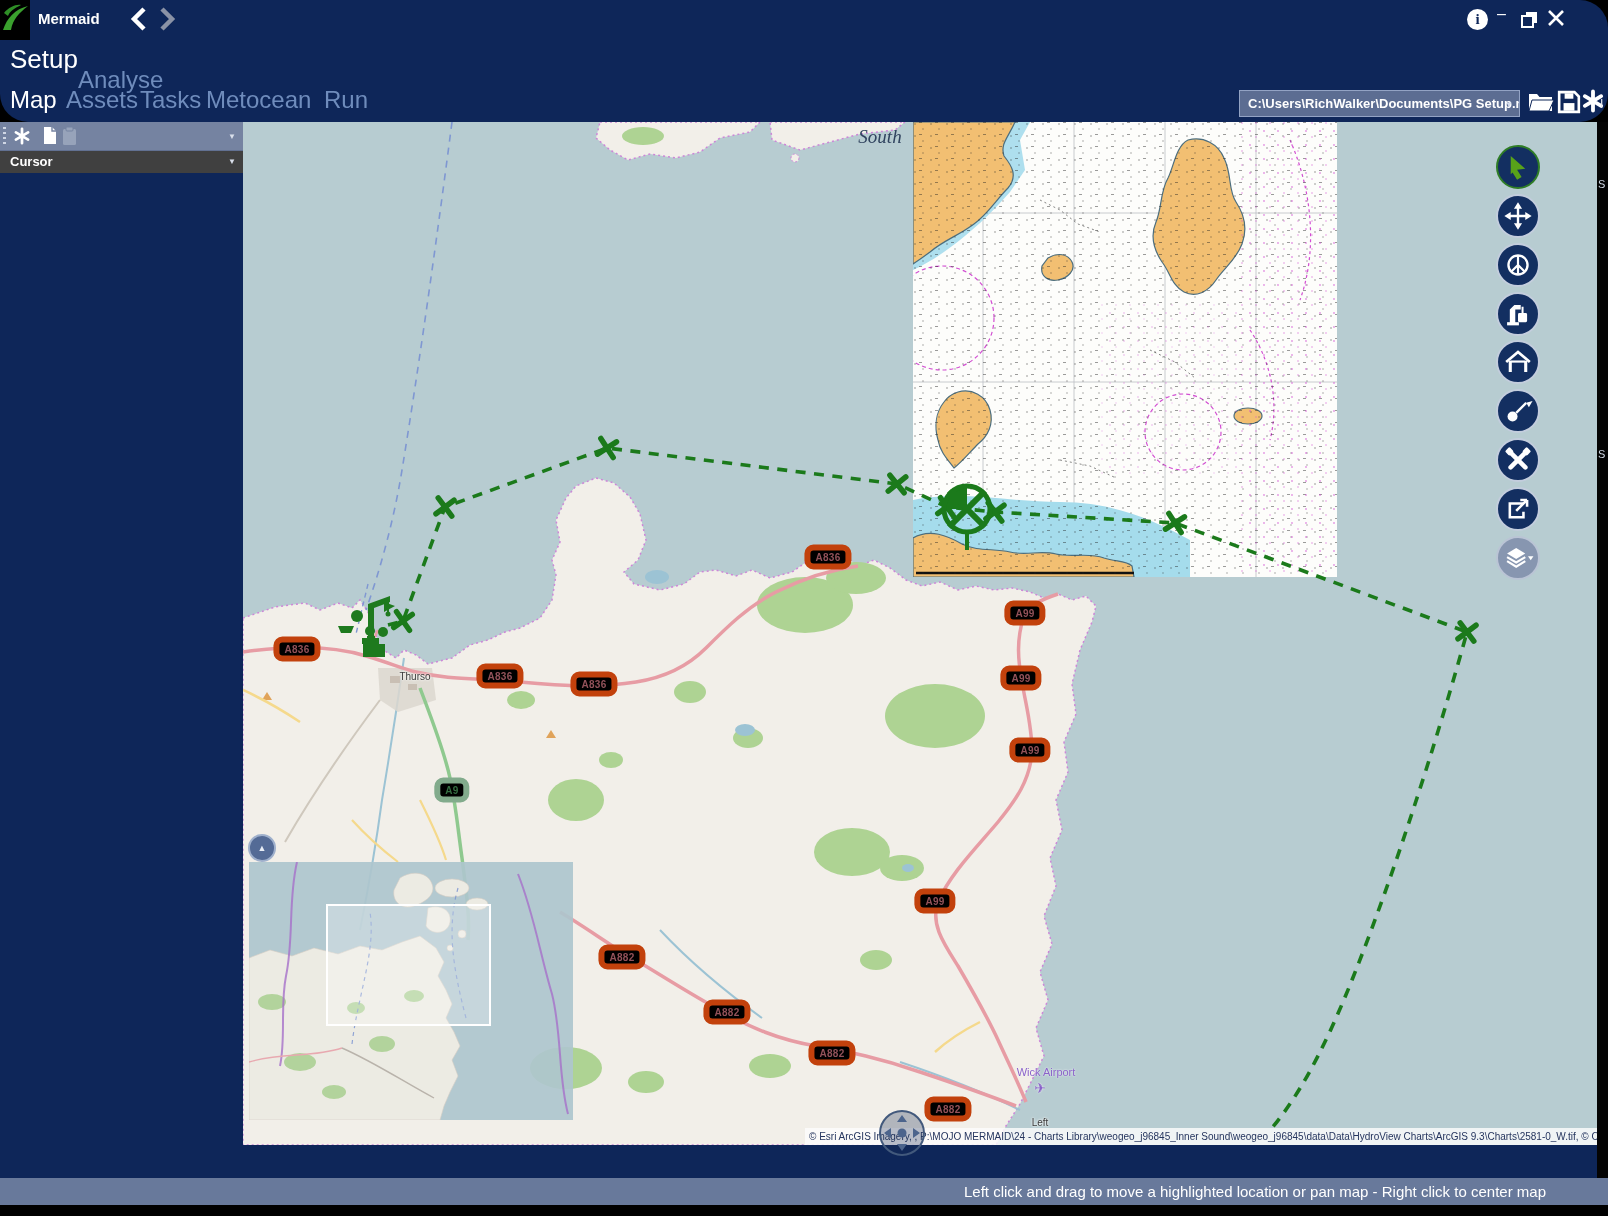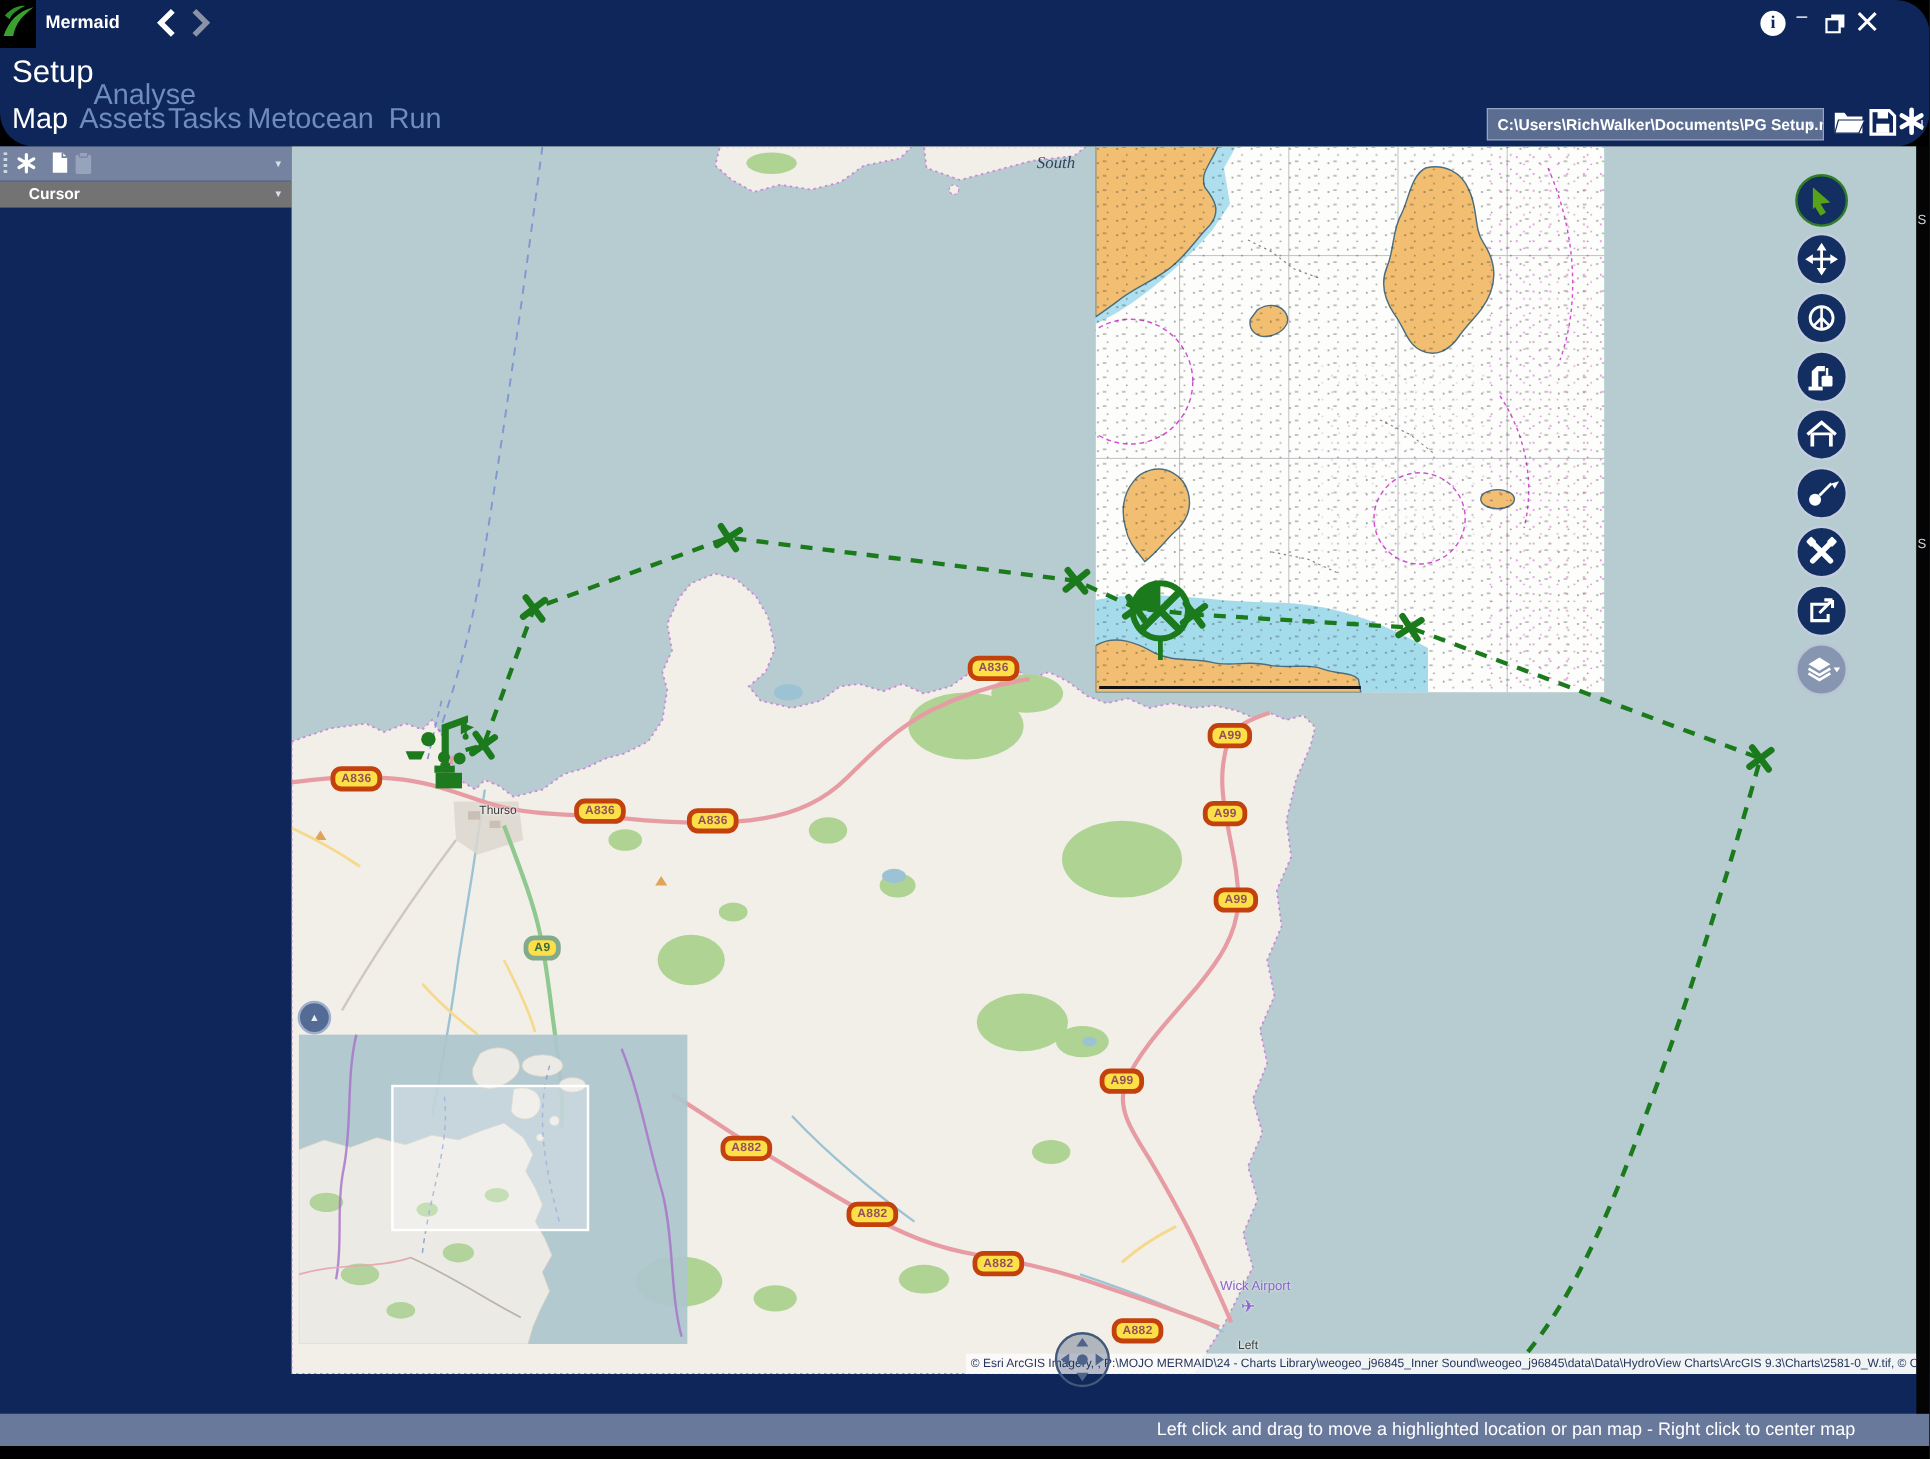--- a/index.html
+++ b/index.html
@@ -20,36 +20,36 @@
          box-sizing:border-box;color:#fff;font-size:13px;font-weight:bold;line-height:25px;
          padding:0 18px 0 8px;white-space:nowrap;overflow:hidden;}
   .combo-caret{left:1505px;top:100px;color:#d5dded;font-size:8px;}
   .hicon{top:90px;width:26px;height:24px;}
 
   
   .sidebar{left:0;top:122px;width:243px;height:1023px;background:#0e2659;}
   .tstrip{left:0;top:0;width:243px;height:28px;background:#7583a1;border-bottom:1px solid #627192;}
   .grip{left:3px;top:5px;width:3px;height:18px;
         background:repeating-linear-gradient(#cfd6e4 0 2px,transparent 2px 5px);}
-  .cursor-row{left:0;top:29px;width:243px;height:22px;background:#737373;color:#fff;
-              font-size:13px;font-weight:bold;line-height:22px;padding-left:24px;box-sizing:border-box;}
+  .cursor-row{left:0;top:29px;width:243px;height:22px;background:#404040;color:#fff;
+              font-size:13px;font-weight:bold;line-height:22px;padding-left:10px;box-sizing:border-box;}
   .mini-caret{color:#d9dfea;font-size:8px;}
 
   
   .map{left:243px;top:122px;width:1354px;height:1023px;background:#b7ccd1;overflow:hidden;}
   .shield{position:absolute;transform:translate(-50%,-50%);font-size:10px;font-weight:bold;
-          color:#93525a;background:#fde047;border:4px solid #c2410c;border-radius:9px;
+          color:#93525a;background:#000000;border:6px solid #c2410c;border-radius:9px;
           padding:1px 5px;letter-spacing:.3px;white-space:nowrap;}
   .shield.green{color:#356e42;border-color:#82ab8c;}
   .town{position:absolute;transform:translate(-50%,-50%);font-size:10px;color:#3a3a3a;
         text-shadow:0 0 2px #fff,0 0 3px #fff;}
   .airport{position:absolute;transform:translate(-50%,-50%);font-size:11px;color:#8a62c9;
         text-shadow:0 0 2px #fff;}
   .arealbl{position:absolute;transform:translate(-50%,-50%);font-family:"Liberation Serif",serif;
-        font-style:italic;font-size:14px;color:#30435f;}
+        font-style:italic;font-size:19px;color:#30435f;}
   .attrib{left:562px;top:1006px;width:792px;height:17px;background:rgba(253,253,253,.82);
         color:#25355e;font-size:10px;line-height:17px;padding:0 4px;box-sizing:border-box;
         white-space:nowrap;overflow:hidden;}
   .inset-btn{left:248px;top:834px;width:28px;height:28px;border-radius:50%;background:rgba(70,96,142,.92);
         border:2px solid #9fb0cc;box-sizing:border-box;color:#e8eef6;font-size:9px;text-align:center;
         line-height:24px;}
 
   
   .rbtn{position:absolute;left:1496px;width:44px;height:44px;border-radius:50%;background:#132f61;
         border:2px solid #c3cddd;box-sizing:border-box;}

